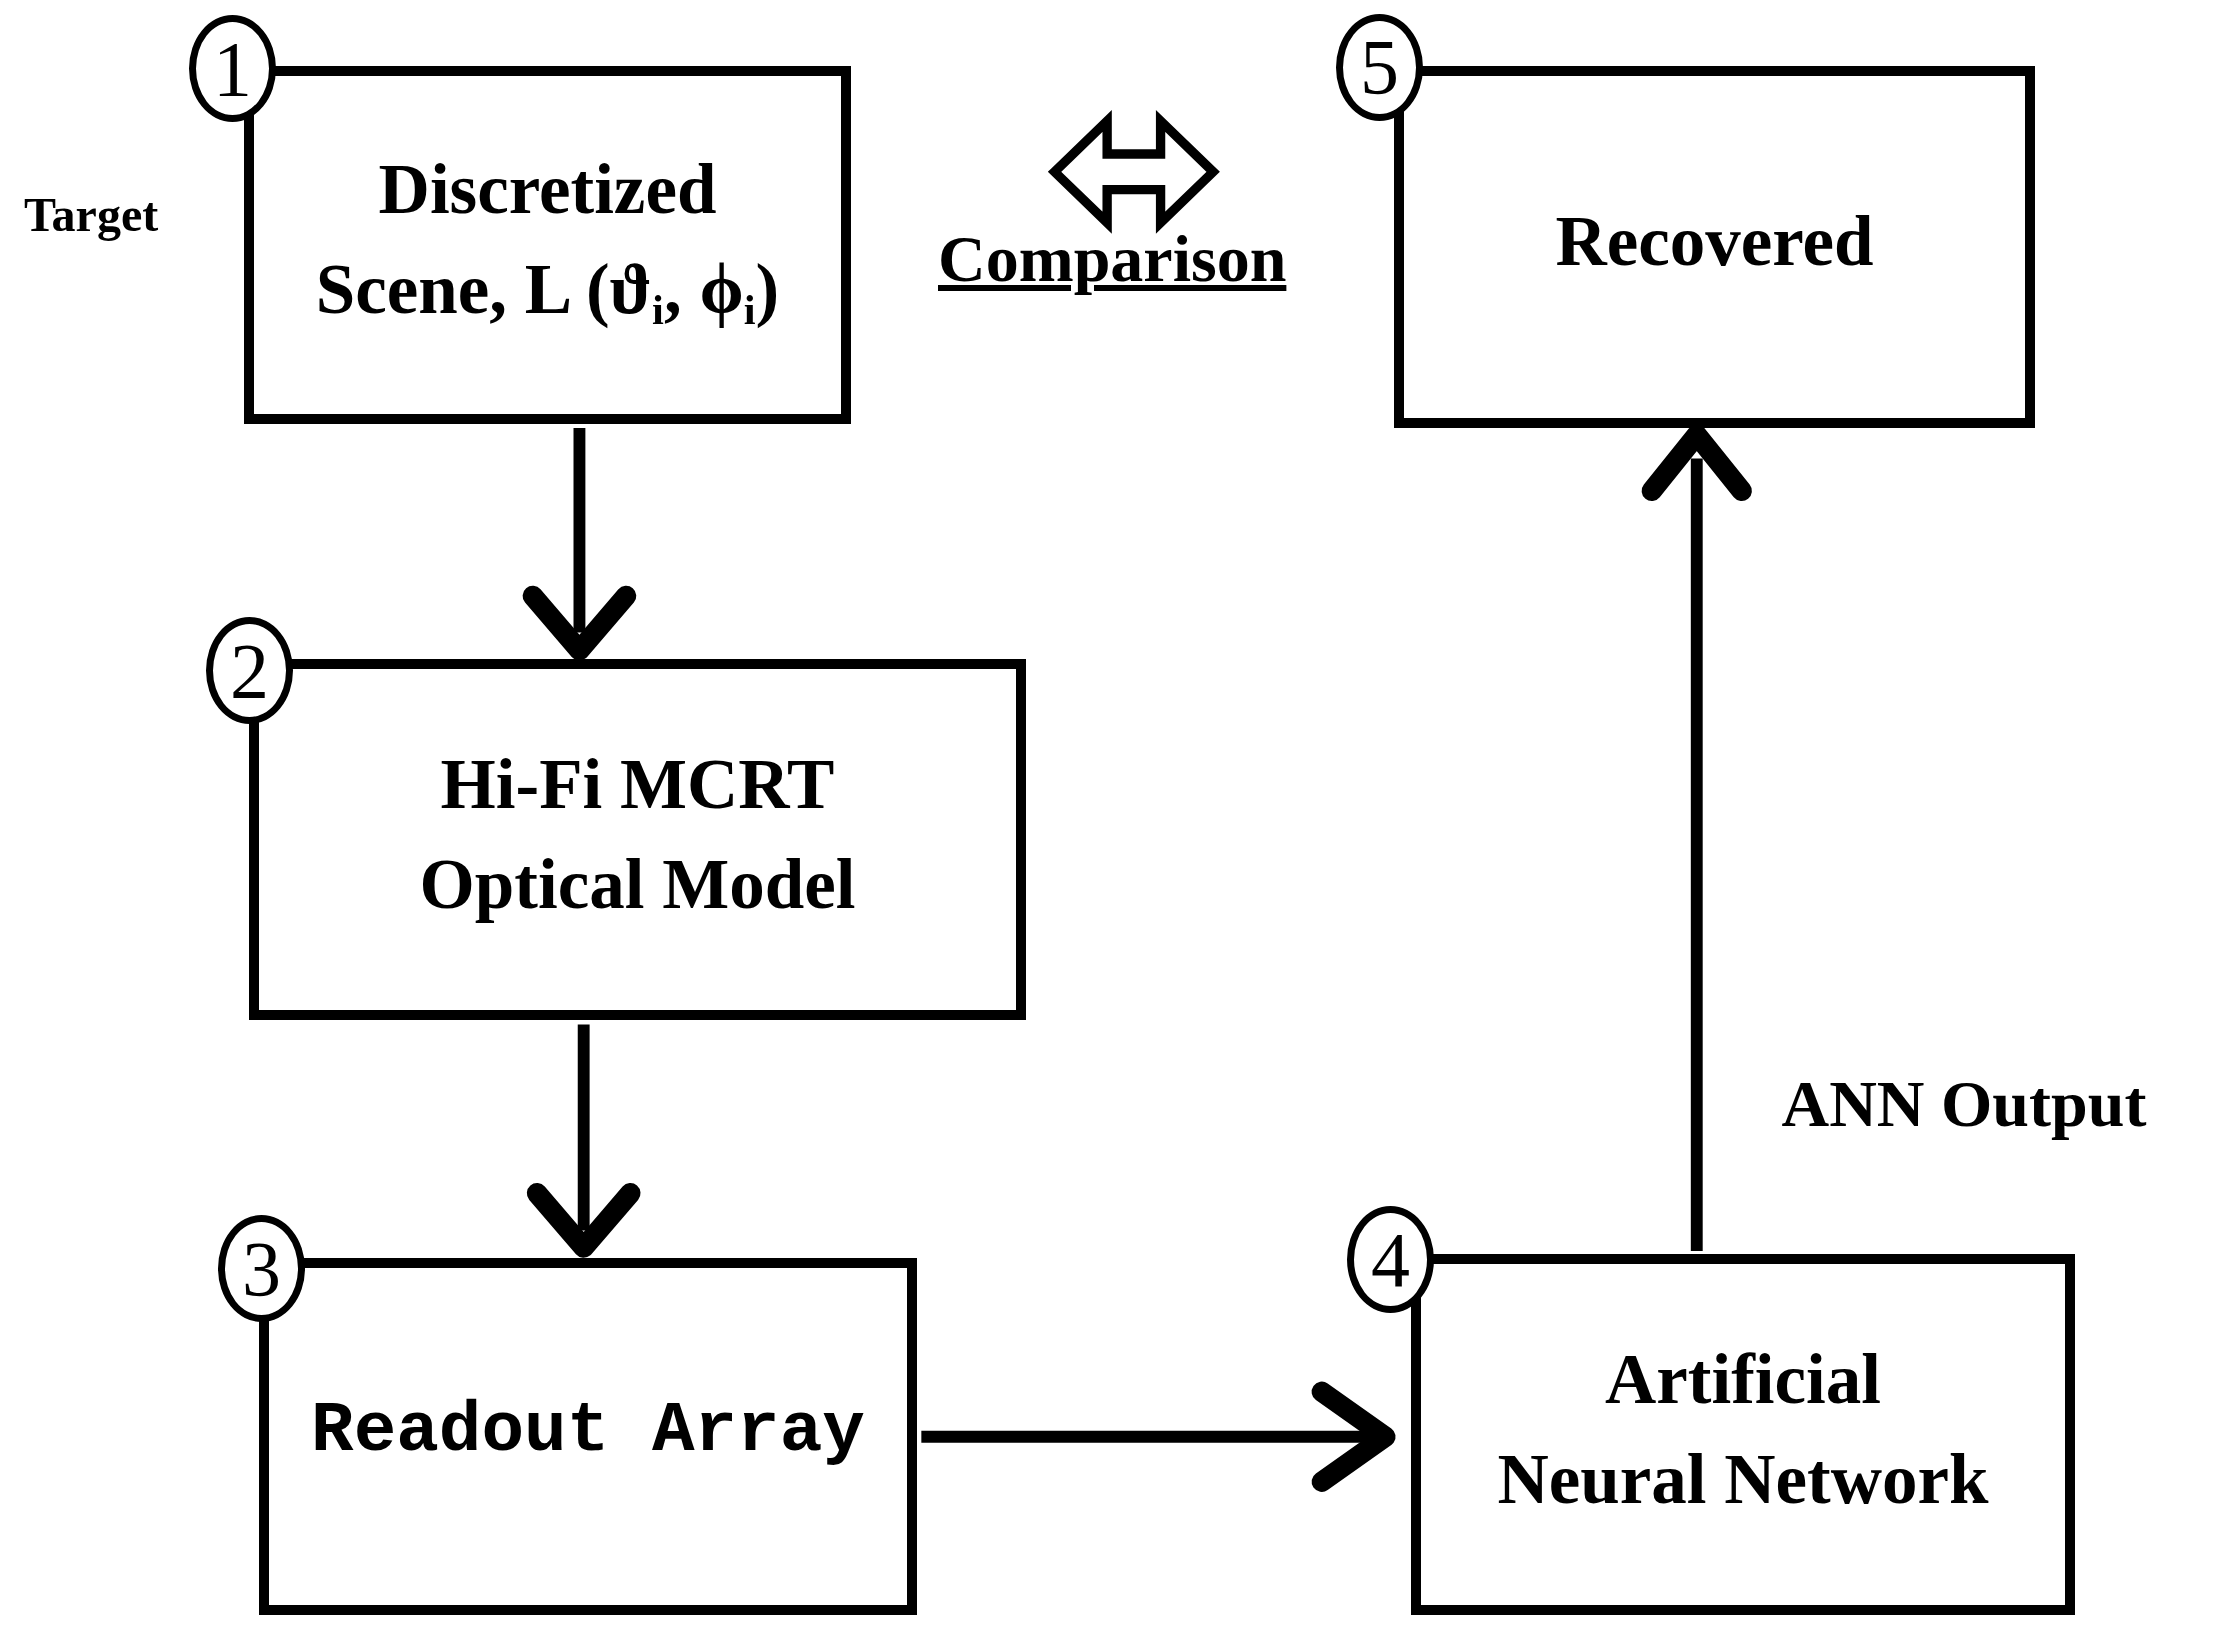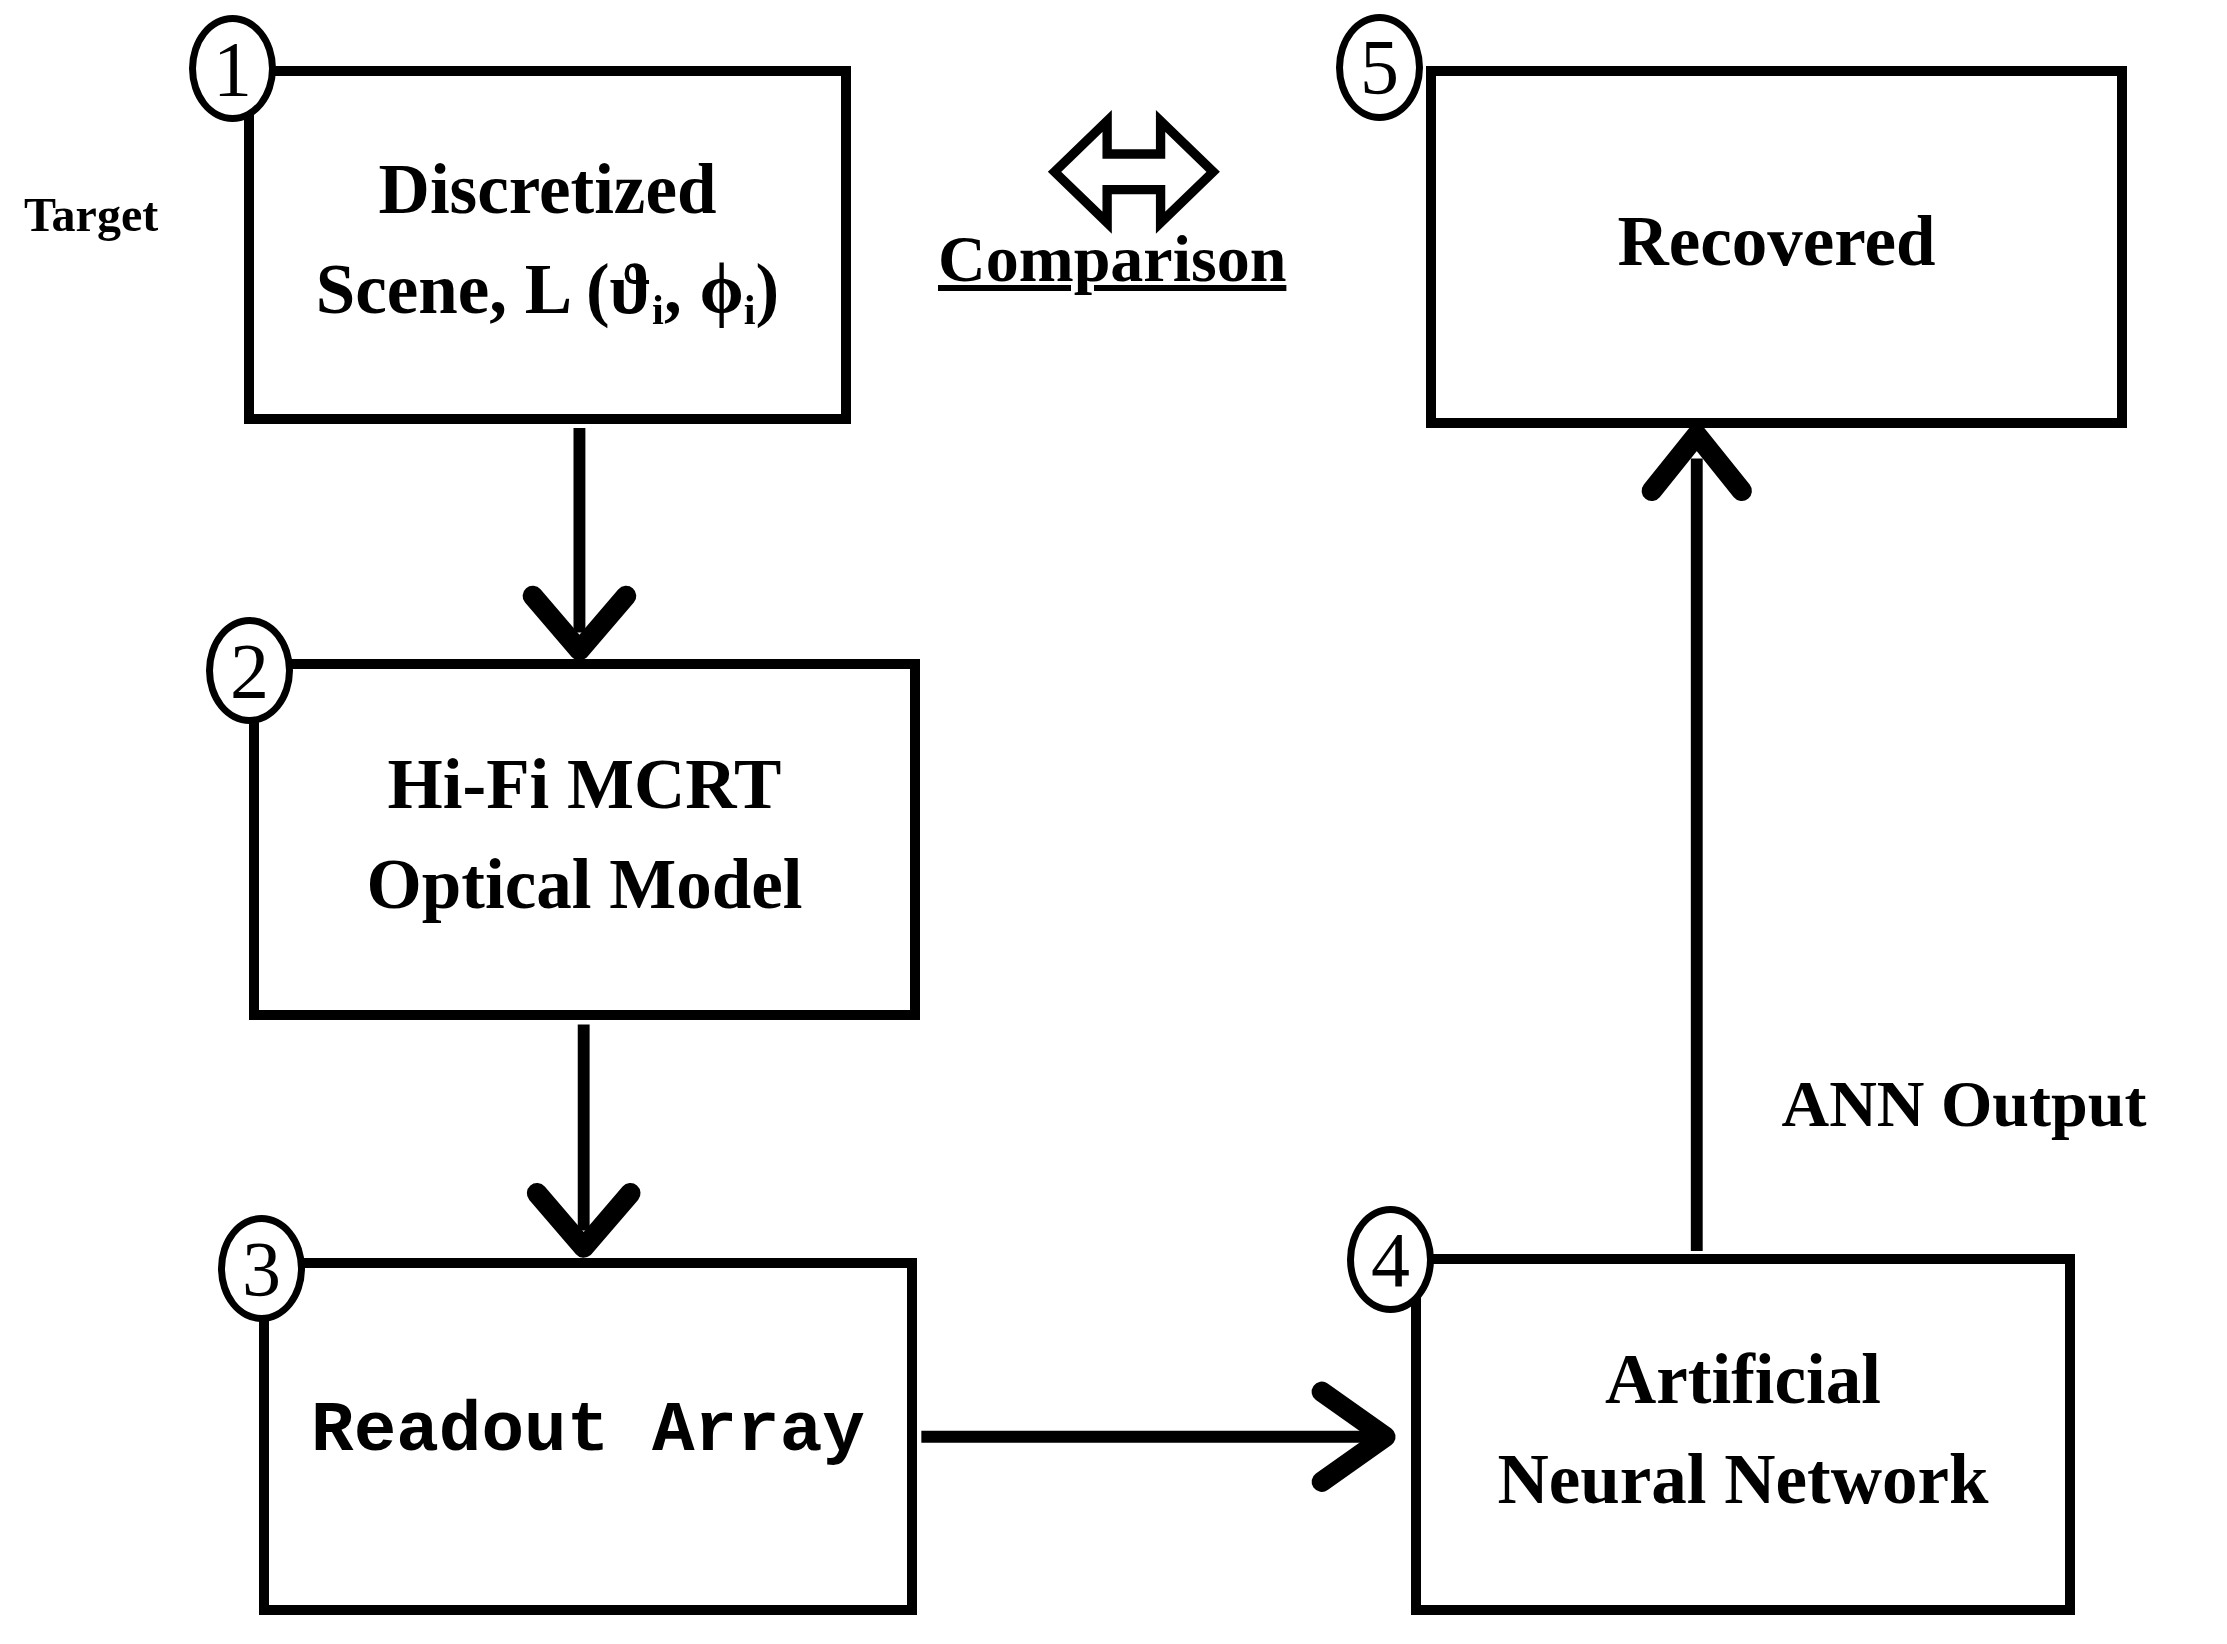--- a/index.html
+++ b/index.html
@@ -9,24 +9,24 @@
     overflow:hidden;
   }
   .overlay{position:absolute;left:0;top:0;width:2227px;height:1645px;pointer-events:none;}
   .box{
     position:absolute;border:10.2px solid #000;background:#fff;box-sizing:border-box;
     display:flex;flex-direction:column;align-items:center;justify-content:center;
     text-align:center;font-weight:bold;font-size:71px;line-height:100px;
     padding-bottom:12px;
   }
   .b1{left:244px;top:66px;width:607px;height:358px;}
-  .b2{left:249px;top:659px;width:671px;height:361px;}
+  .b2{left:249px;top:659px;width:777px;height:361px;}
   .b3{left:259px;top:1258px;width:658px;height:357px;font-family:Liberation Mono, monospace;}
   .b4{left:1411px;top:1254px;width:664px;height:361px;text-align:center;}
-  .b5{left:1426px;top:66px;width:701px;height:362px;}
+  .b5{left:1394px;top:66px;width:641px;height:362px;}
   .badge{
     position:absolute;width:87px;height:107px;border:7.6px solid #000;border-radius:50%;
     background:#fff;box-sizing:border-box;display:flex;align-items:center;justify-content:center;
     font-weight:400;font-size:78px;line-height:1;z-index:5;
   }
   .c1{left:189px;top:15.3px;}
   .c2{left:206px;top:617px;}
   .c3{left:218px;top:1215px;}
   .c4{left:1347px;top:1206px;}
   .c5{left:1336px;top:13.6px;}

